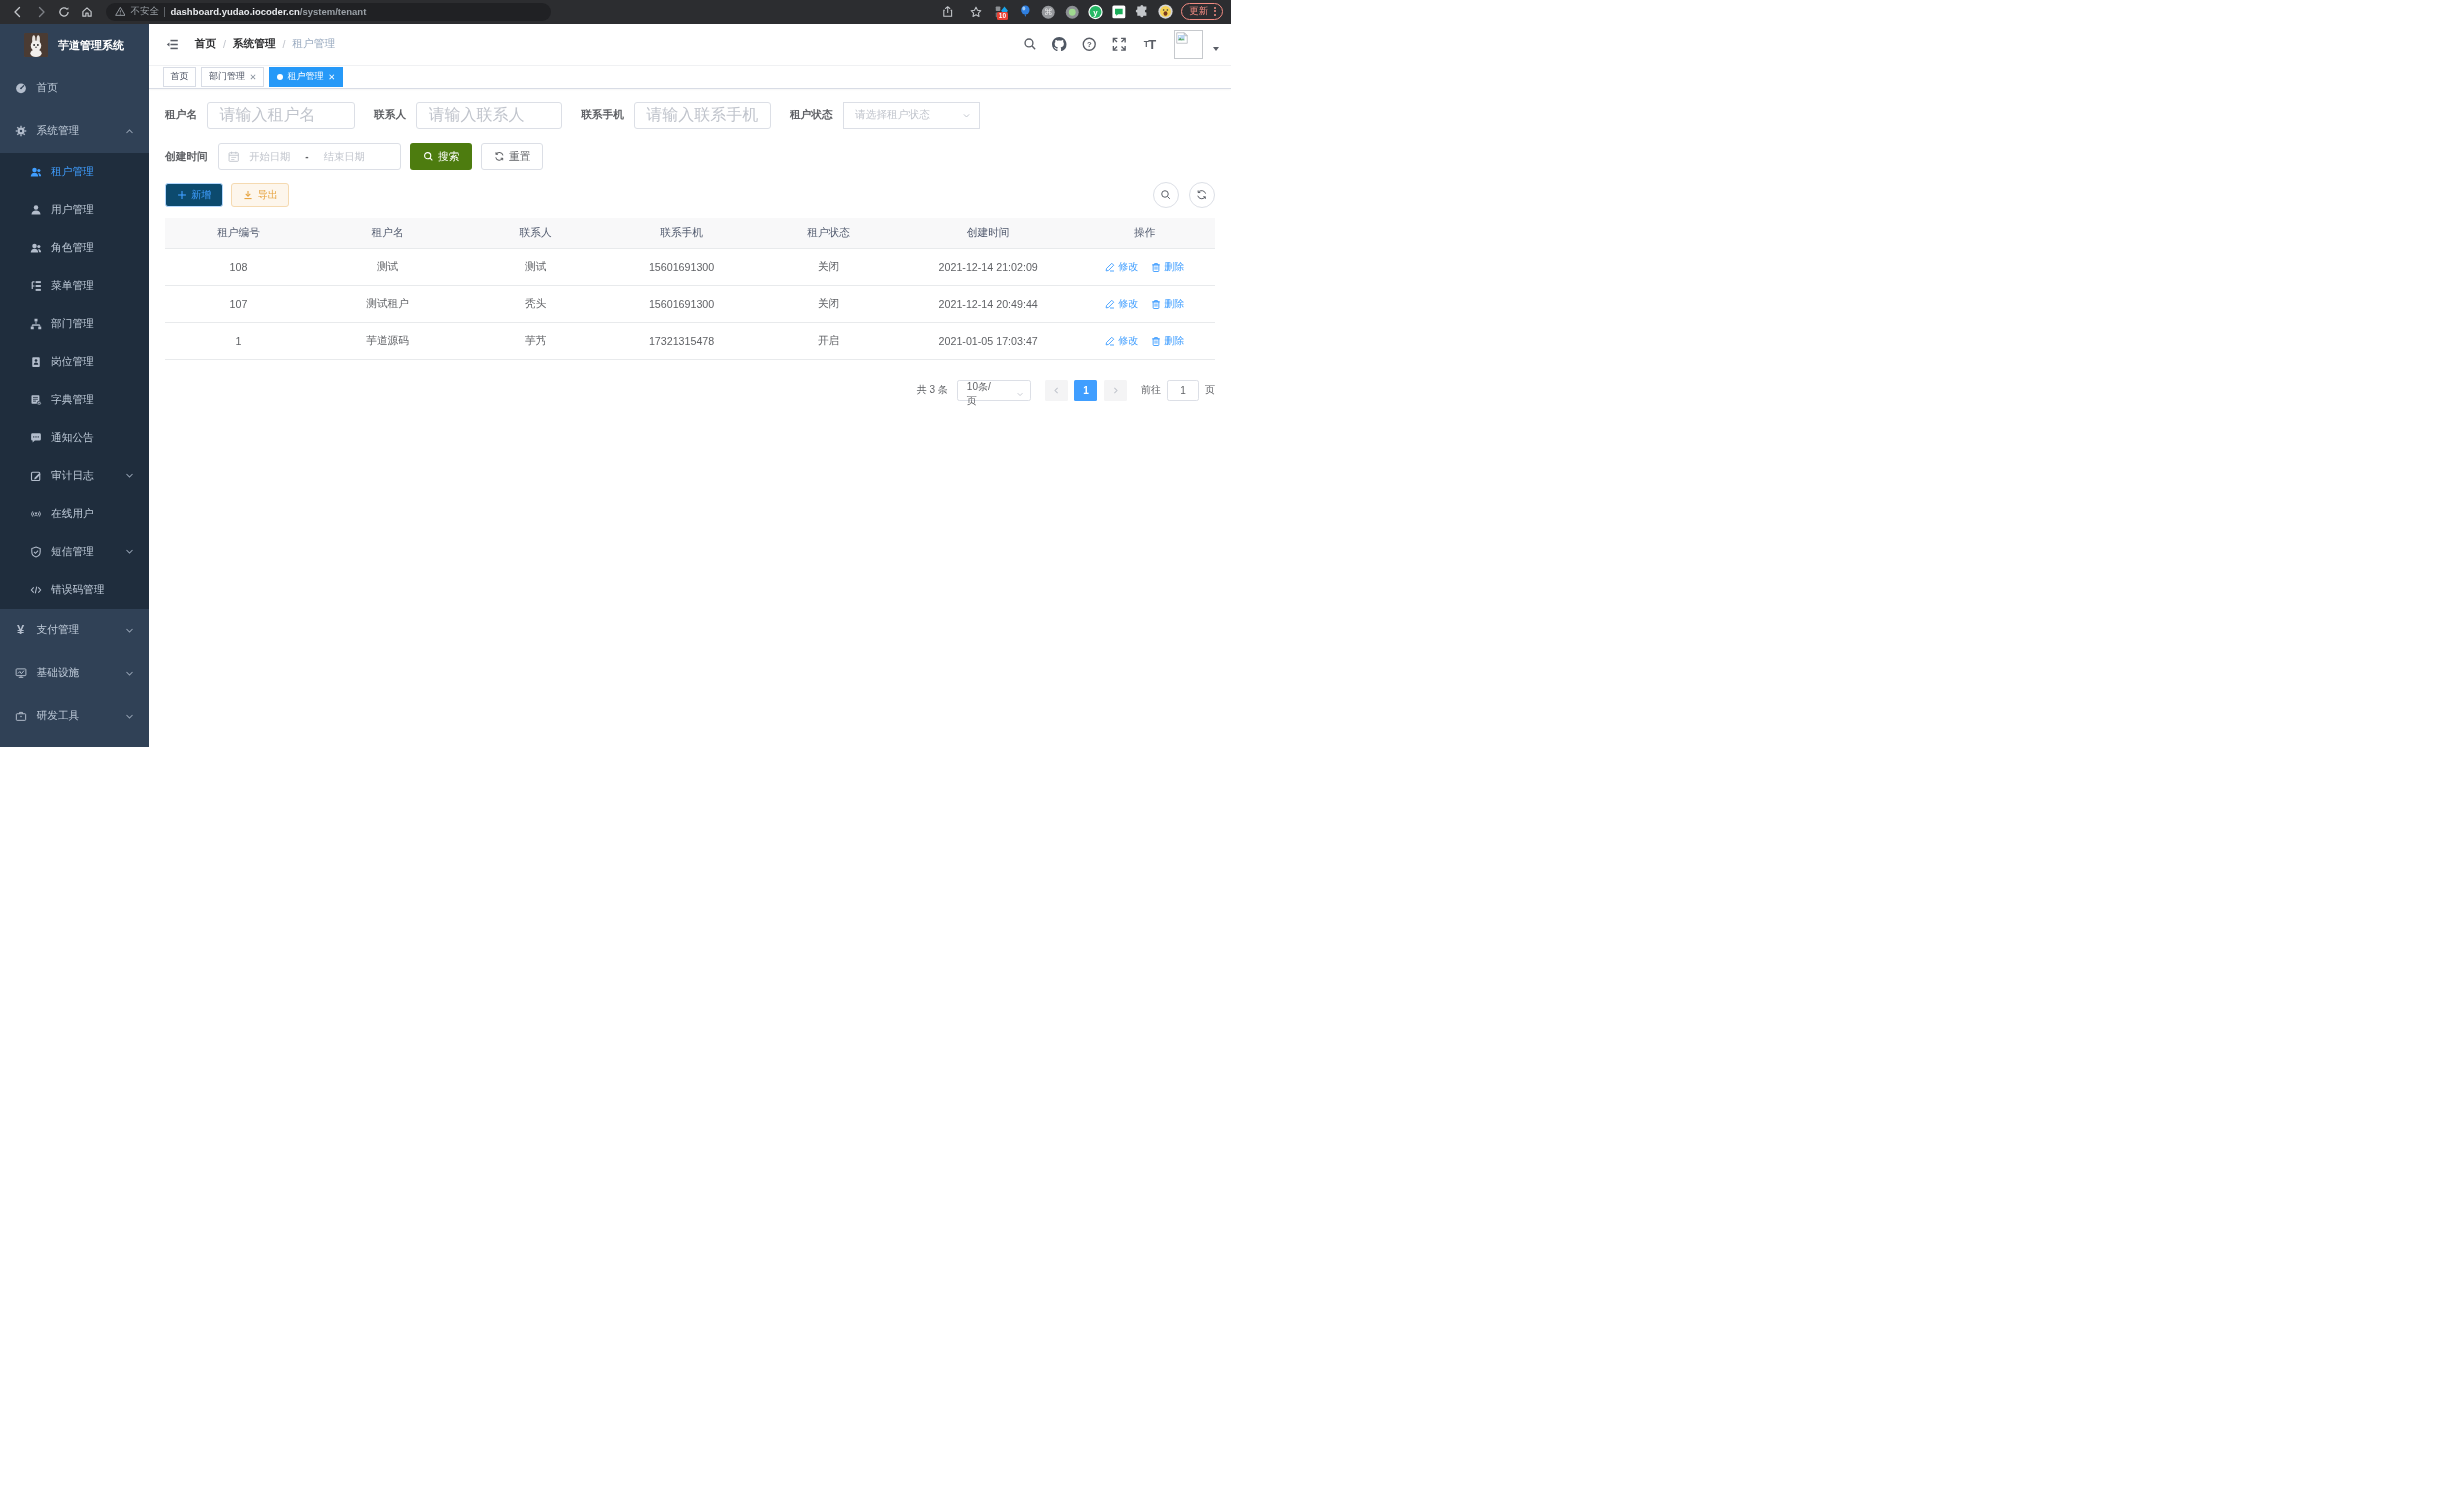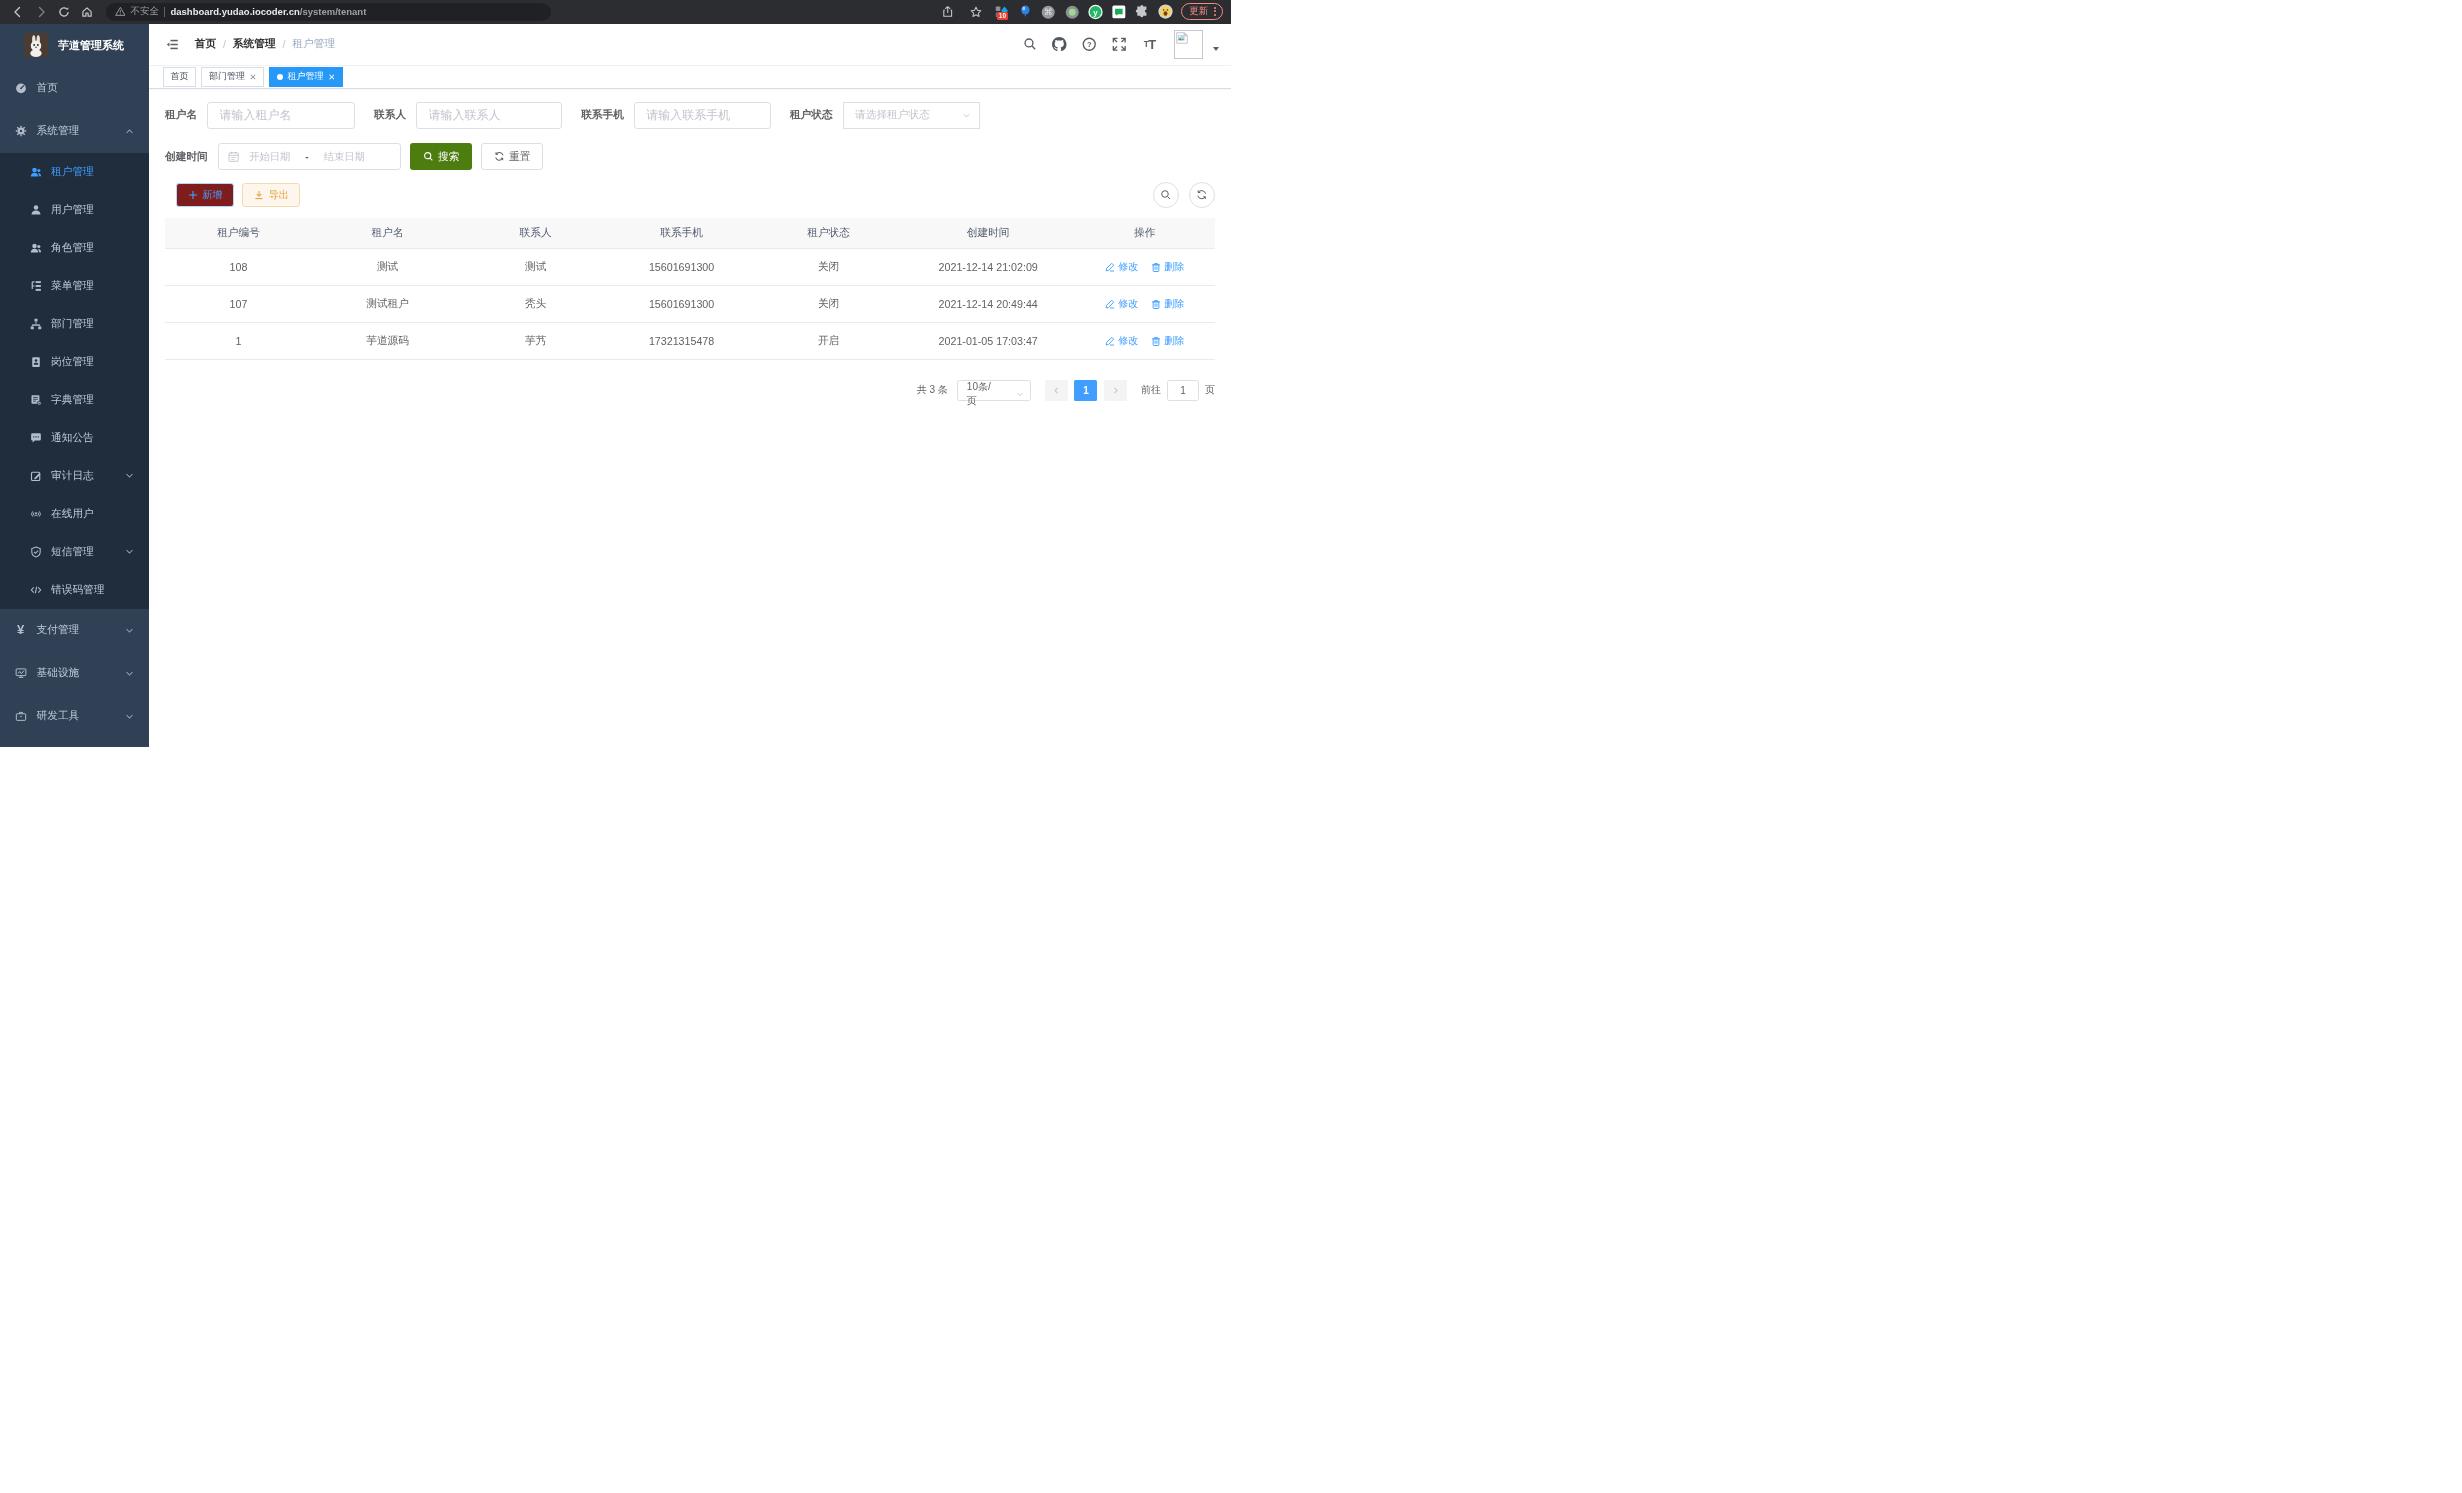--- a/index.html
+++ b/index.html
@@ -59,31 +59,31 @@
   .tag .close { font-size:8.4px; color:#86909c; }
   .tag.active { background:#2699f8; border-color:#2699f8; color:#fff; }
   .tag.active .close { color:#fff; }
   .tag .dot { width:6px; height:6px; border-radius:50%; background:#fff; }
 
   
   .content { flex:1; padding:13px 16px 0 16px; }
   .form-row { display:flex; align-items:center; margin-bottom:14.5px; }
   .fgroup { display:flex; align-items:center; margin-right:19px; }
   .flabel { font-weight:bold; color:#606266; margin-right:10px; white-space:nowrap; }
-  .finput { height:27px; border:0.8px solid #dcdfe6; border-radius:3px; padding:0 11.4px; font-size:12px; color:#606266; outline:none; font-family:inherit; }
+  .finput { height:27px; border:0.8px solid #dcdfe6; border-radius:3px; padding:0 11.4px; font-size:16px; color:#606266; outline:none; font-family:inherit; }
   .finput::placeholder { color:#c0c4cc; }
   .fselect { height:27px; border:0.8px solid #dcdfe6; border-radius:0; padding:0 7.6px 0 11.4px; display:flex; align-items:center; justify-content:space-between; color:#c0c4cc; width:137px; }
   .fdate { height:27px; border:0.8px solid #dcdfe6; border-radius:3px; width:183px; display:flex; align-items:center; padding:0 9px; color:#c0c4cc; gap:0; }
   .fdate .dtxt { font-size:10.3px; }
   .fdate .dsep { color:#606266; font-weight:bold; margin:0 15px; font-size:10px; }
   .btn { height:27px; border-radius:3px; display:inline-flex; align-items:center; gap:4.6px; padding:0 12px; font-size:10.7px; cursor:pointer; border:0.8px solid transparent; }
   .btn-primary { background:#4d7c0f; color:#fff; }
   .btn-plain { background:#fff; border-color:#dcdfe6; color:#606266; }
   .btn-sm { height:24px; padding:0 10.7px; font-size:10px; }
-  .btn-add { background:#7f1d1d; border-color:#b3d8ff; color:#409eff;margin-left:11px; }
+  .btn-add { background:#0c4a6e; border-color:#b3d8ff; color:#409eff; }
   .btn-export { background:#fdf6ec; border-color:#f5dab1; color:#e6a23c; }
   .toolbar-row { display:flex; align-items:center; margin-bottom:10px; }
   .circle-btn { width:26px; height:26px; border-radius:50%; border:0.8px solid #dcdfe6; background:#fff; display:flex; align-items:center; justify-content:center; color:#5a5e66; cursor:pointer; }
   .circle-group { margin-left:auto; display:flex; gap:10px; }
 
   
   table { width:100%; border-collapse:collapse; table-layout:fixed; }
   thead th { background:#f8f8f9; color:#515a6e; font-weight:normal; font-size:10.7px; height:30px; border-bottom:0.8px solid #e8eaec; text-align:center; }
   tbody td { height:37px; text-align:center; color:#606266; font-size:10.7px; border-bottom:0.8px solid #e8eaec; }
   .op-link { color:#409eff; display:inline-flex; align-items:center; gap:3px; font-size:10px; cursor:pointer; }

